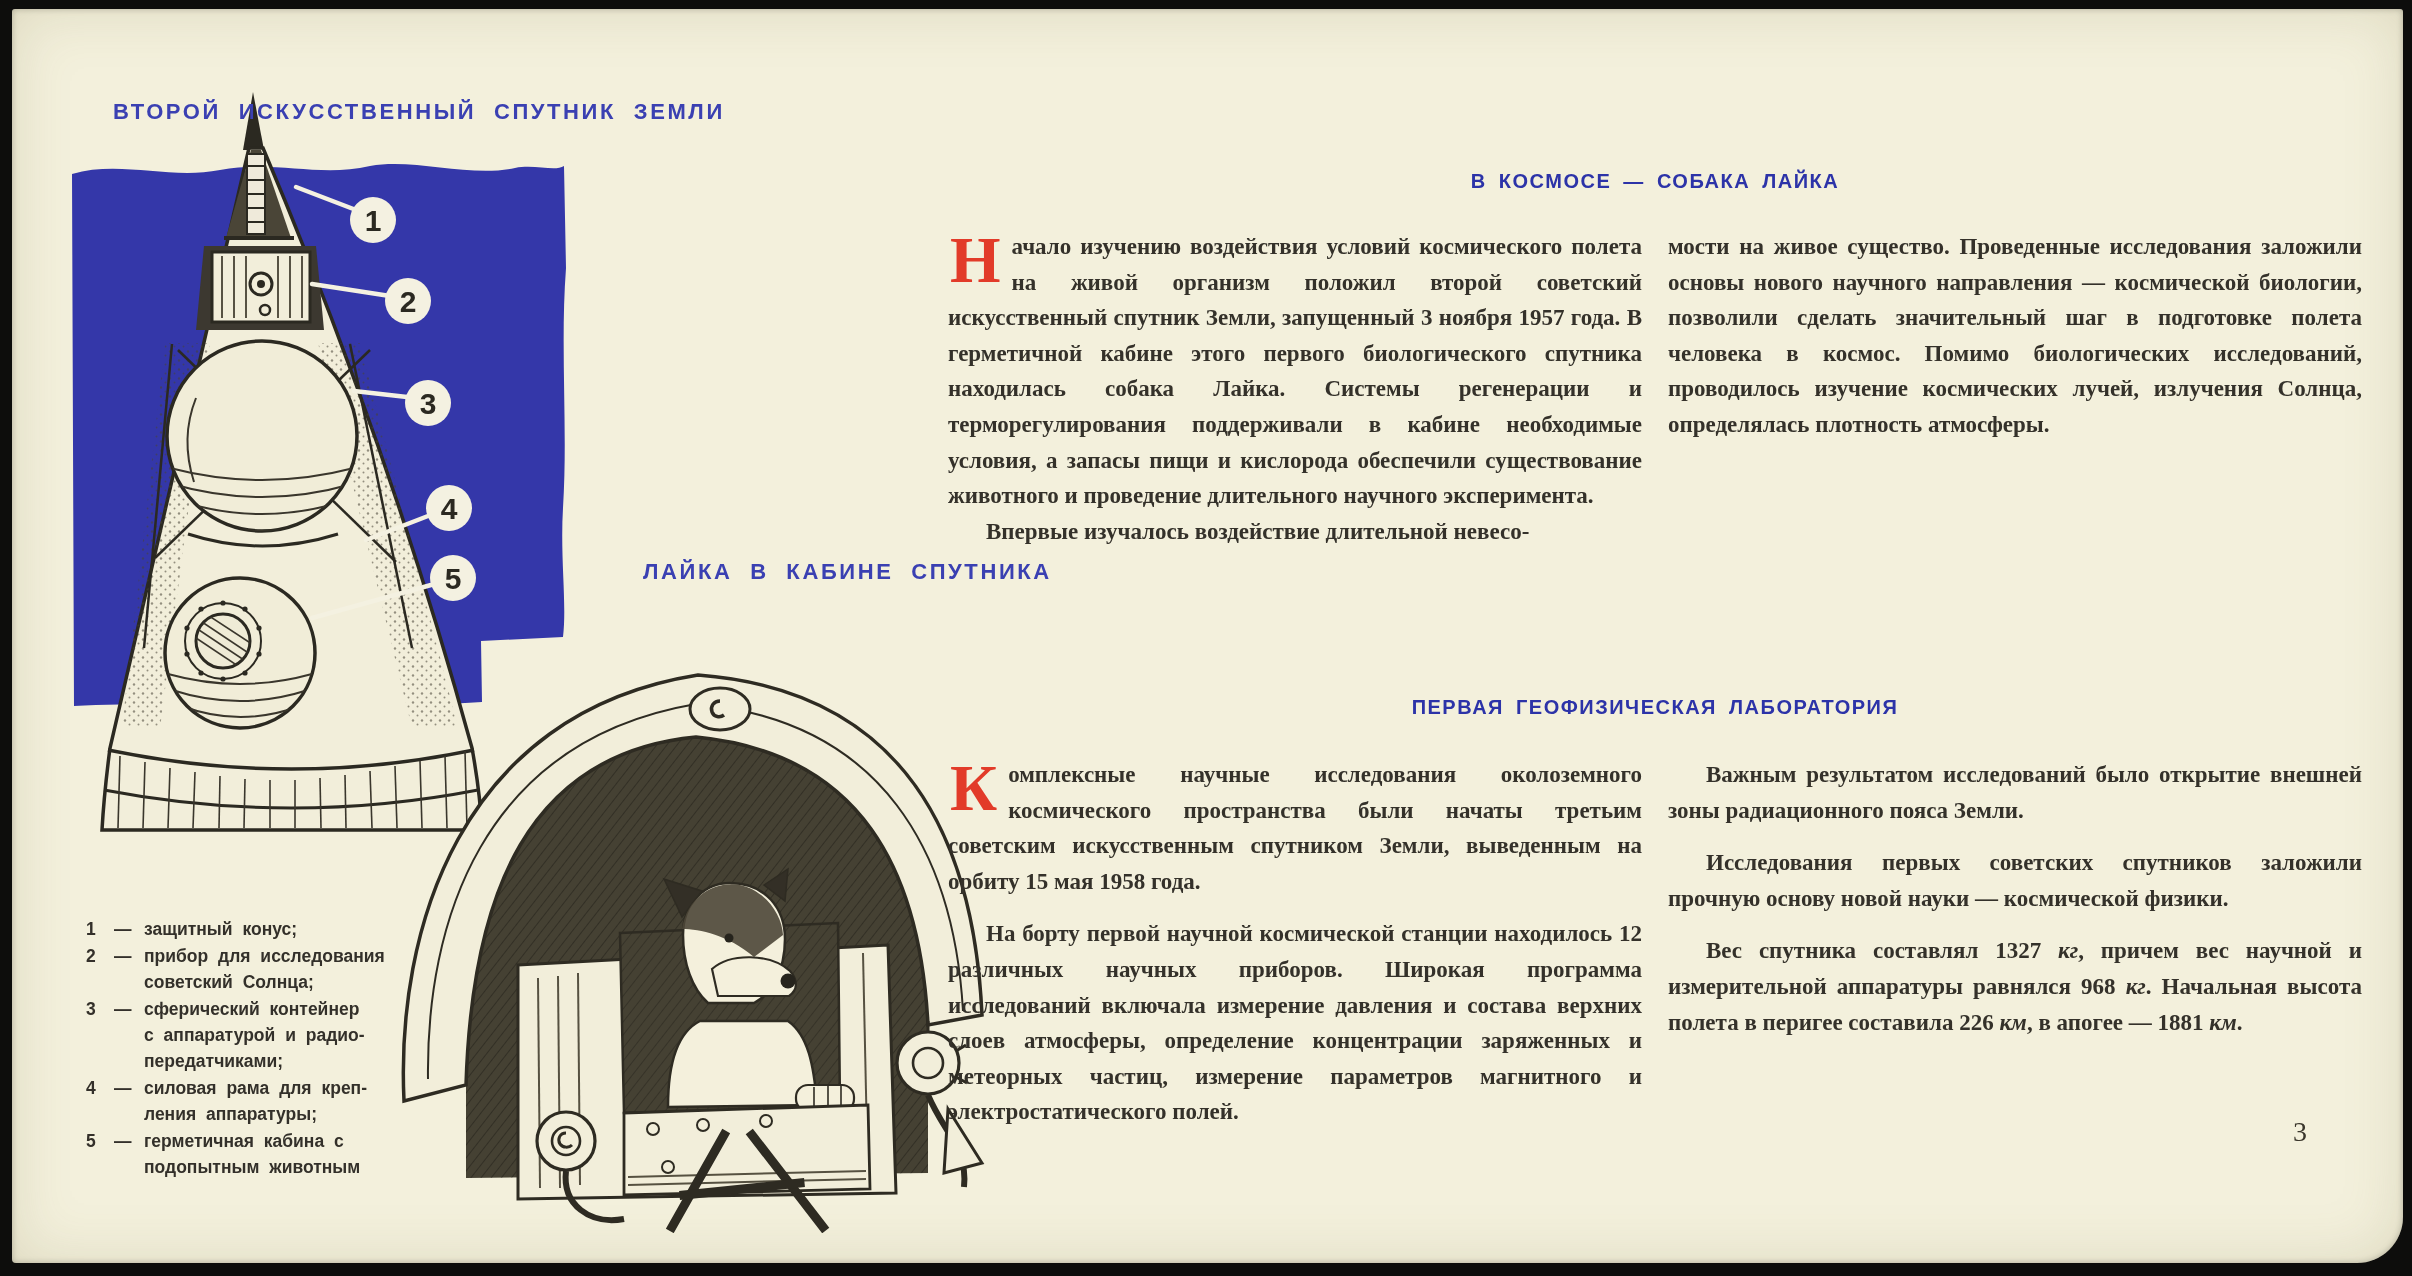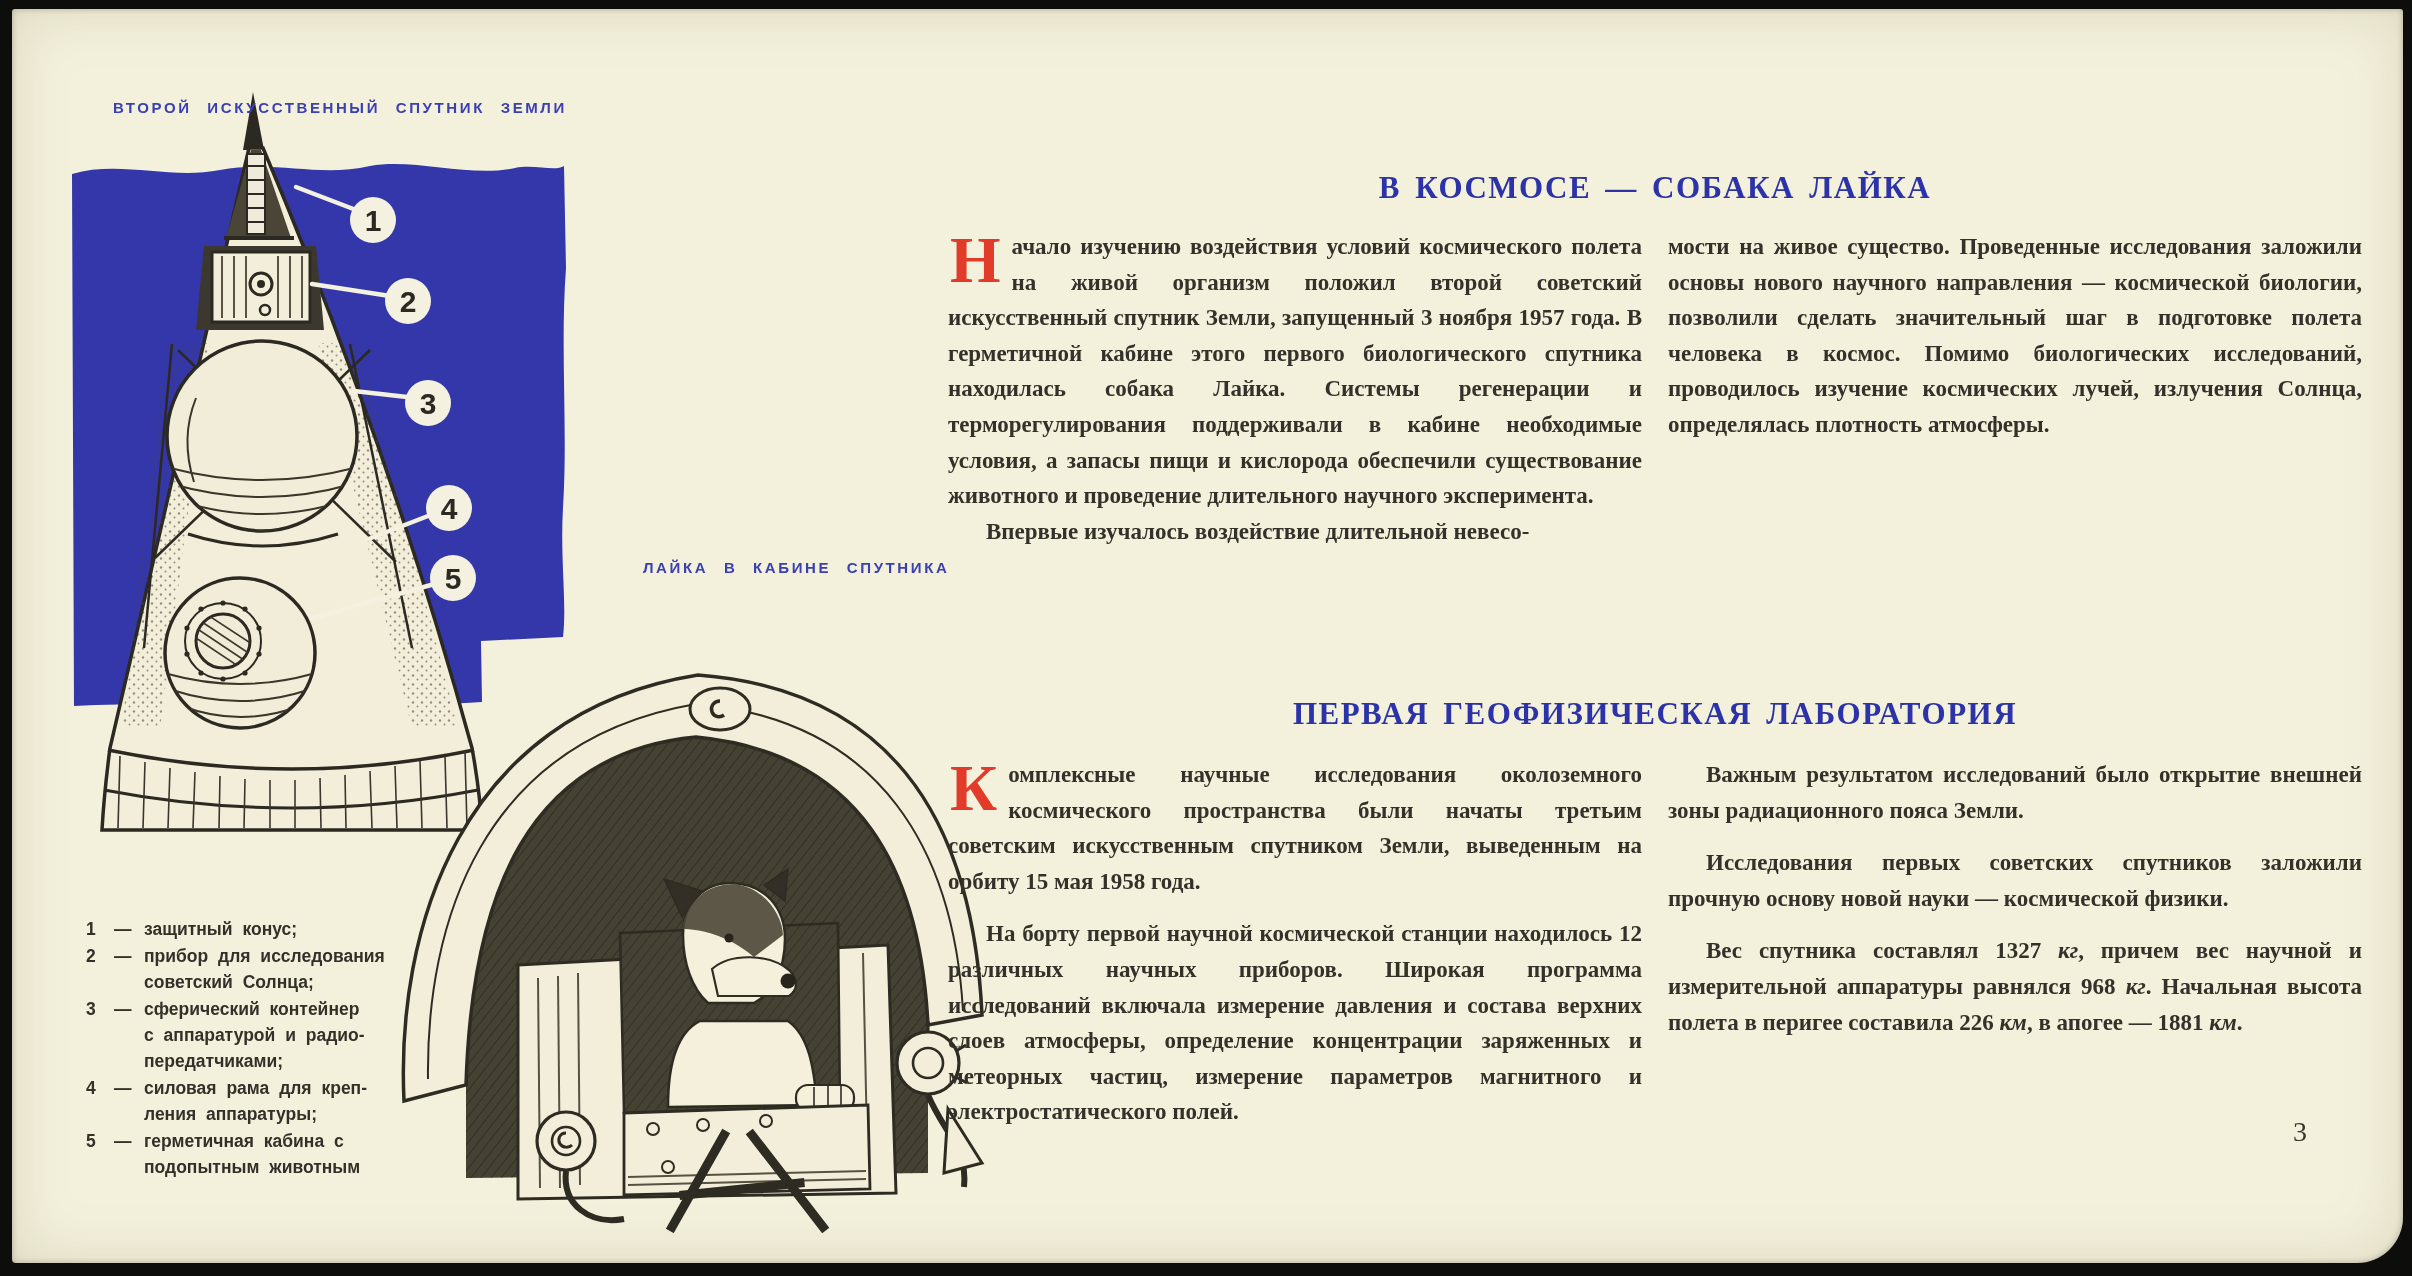--- a/index.html
+++ b/index.html
@@ -2,34 +2,34 @@
 <html><head>
 <meta charset="utf-8">
 <style>
   html,body{margin:0;padding:0;background:#0d0d0c;}
   .scan{position:relative;width:2412px;height:1276px;background:#0d0d0c;overflow:hidden;
         font-family:"Liberation Serif",serif;}
   .paper{position:absolute;left:12px;top:9px;right:9px;bottom:13px;background:#f3f0dc;
          border-radius:3px 3px 46px 4px;
          box-shadow:inset 0 0 60px rgba(120,110,60,.18), inset 0 0 6px rgba(0,0,0,.25);}
   .cap{position:absolute;font-family:"Liberation Sans",sans-serif;font-weight:700;
-       font-size:15px;color:#3a40b2;letter-spacing:2.6px;word-spacing:9px;z-index:5;}
+       font-size:22px;color:#3a40b2;letter-spacing:2.6px;word-spacing:9px;z-index:5;}
   .cap1{left:113px;top:99px;}
   .cap2{left:643px;top:559px;}
   .sat-svg{position:absolute;left:60px;top:88px;z-index:1;}
   .dog-svg{position:absolute;left:368px;top:633px;z-index:2;}
   .legend{position:absolute;left:86px;top:916px;width:330px;z-index:3;
           font-family:"Liberation Sans",sans-serif;font-weight:700;font-size:17.5px;
           color:#33302a;line-height:26px;}
   .lrow{display:flex;margin-bottom:1px;}
   .lnum{width:28px;flex:none;}
   .ldash{width:30px;flex:none;}
   .llines{flex:1;word-spacing:5px;}
   .sec-title{position:absolute;width:1414px;left:948px;text-align:center;margin:0;
-             font-family:Liberation Serif, serif;font-weight:700;font-size:31px;
+             font-family:Liberation Sans, sans-serif;font-weight:700;font-size:20px;
              color:#2c33a8;letter-spacing:1.5px;word-spacing:5px;z-index:4;}
   .t1{top:170px;}
   .t2{top:696px;}
   .cols{position:absolute;left:948px;width:1414px;display:flex;gap:26px;z-index:4;}
   .c1{top:229px;}
   .c2{top:757px;}
   .col{width:694px;}
   .col p{margin:0;font-family:"Liberation Serif",serif;font-weight:700;font-size:23px;
          line-height:35.6px;color:#34312a;text-align:justify;}
   .col p.ind{text-indent:38px;}

